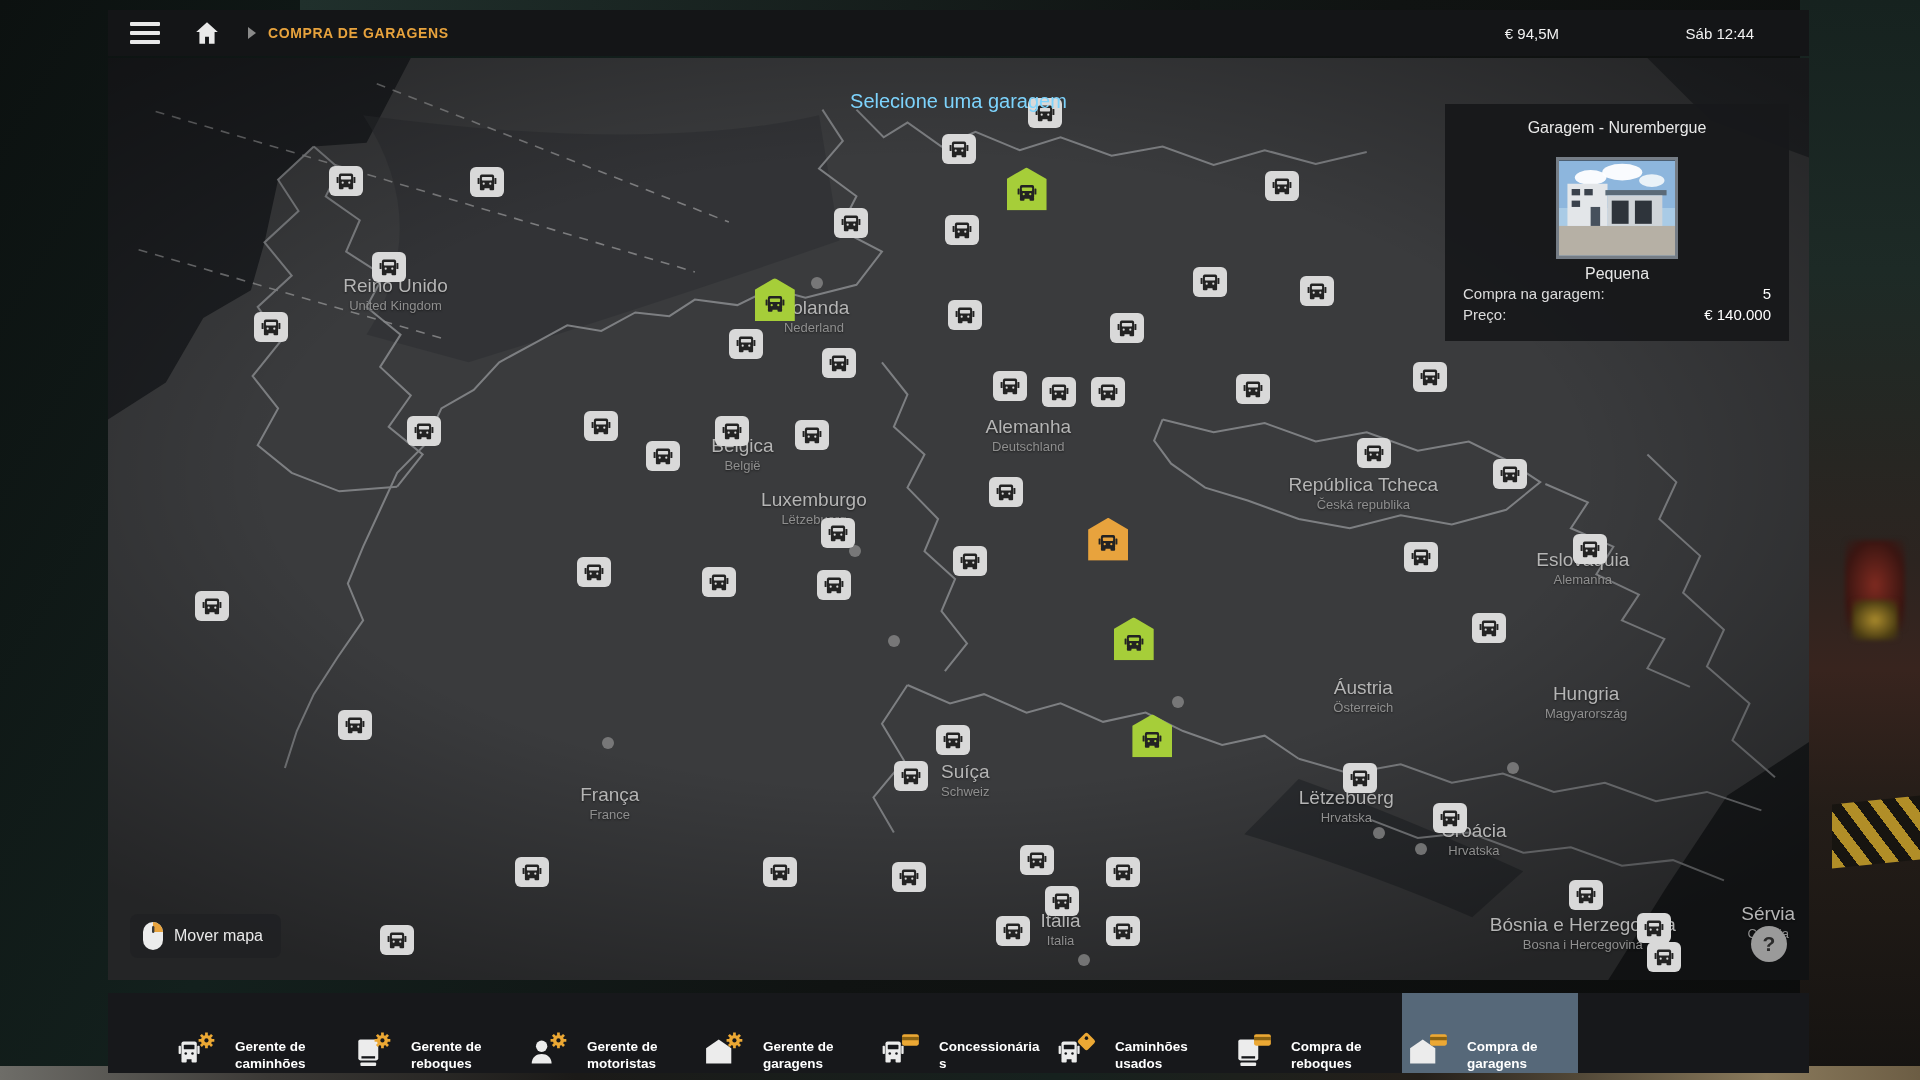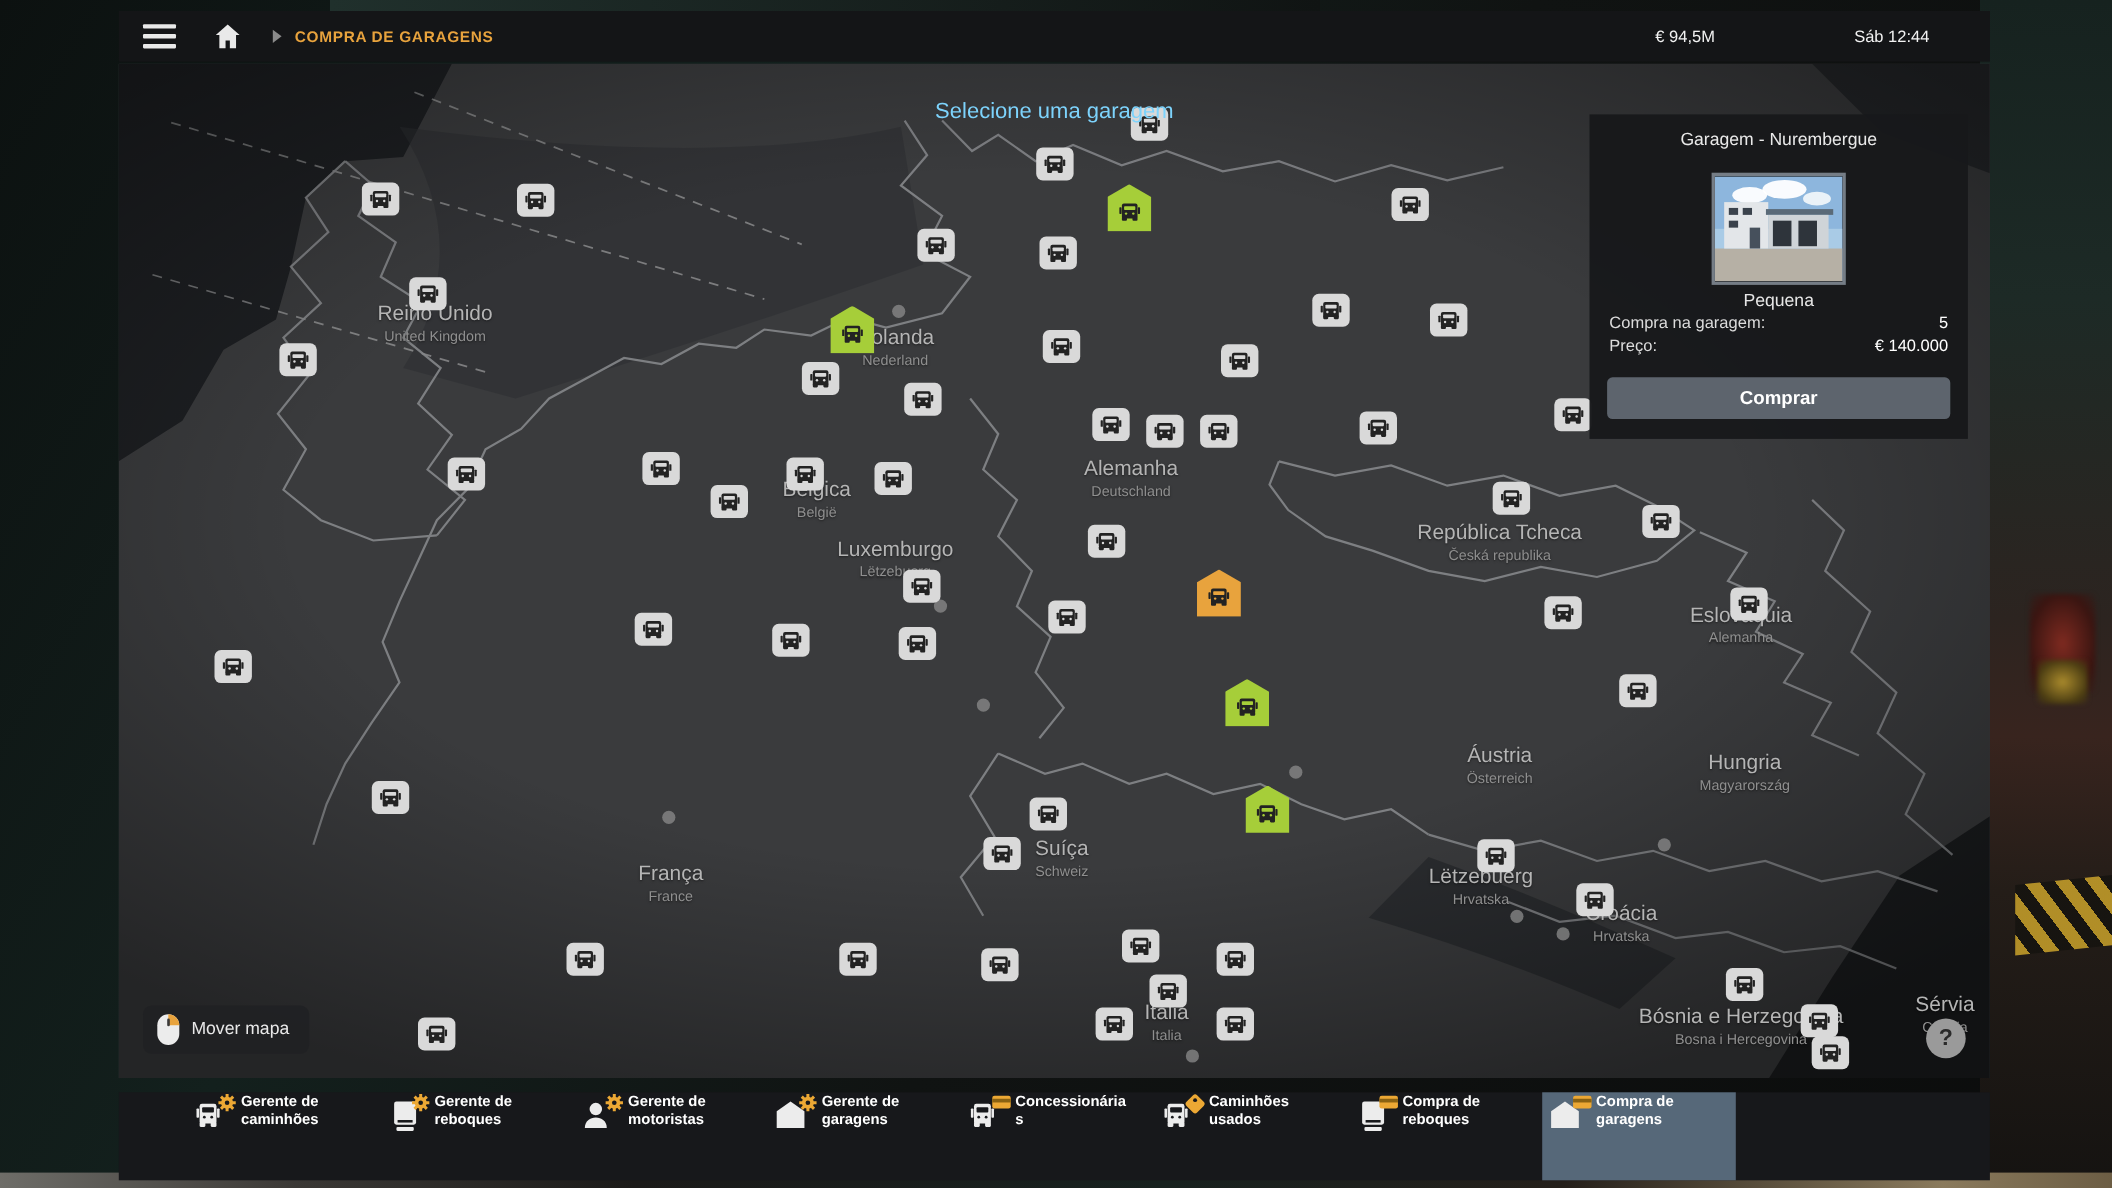--- a/index.html
+++ b/index.html
@@ -60,21 +60,21 @@
   .option .olabel{text-align:center;color:#e6e6e6;font-size:16px;margin-top:6px;}
   .option.selected .olabel{color:#e8a33d;}
   .prow{display:flex;justify-content:space-between;padding:2px 18px;color:#dcdcdc;font-size:15px;}
   .prow:first-of-type{margin-top:14px;}
   .prow .pval{color:#fff;}
   .buy-btn{margin:18px 16px 2px;height:38px;background:#5d646d;border-radius:5px;display:flex;align-items:center;justify-content:center;
     color:#fff;font-weight:bold;font-size:17px;cursor:pointer;}
 
   
   .tabbar{position:absolute;left:0;top:983px;width:1701px;height:80px;background:#17181b;display:flex;align-items:stretch;padding-left:62px;box-sizing:border-box;}
-  .tab{width:176px;display:flex;align-items:flex-start;gap:1px;padding:0 6px;box-sizing:border-box;cursor:pointer;}
+  .tab{width:176px;display:flex;align-items:flex-end;gap:17px;padding:0 6px;box-sizing:border-box;cursor:pointer;}
   .tab.active{background:#566879;}
   .tab .tlabel{color:#fff;font-size:13.5px;font-weight:bold;line-height:1.25;overflow-wrap:anywhere;max-width:104px;}
   .tab svg{width:42px;height:42px;flex:0 0 auto;}
 </style>
 </head>
 <body>
 
 <div class="scene">
   <div class="sky"></div>
     <div class="top-glow"></div>
@@ -1081,21 +1081,20 @@
           </div>
         </div>
       <div class="prow">
         <span>Compra na garagem:</span>
         <span class="pval">5</span>
       </div>
       <div class="prow">
         <span>Preço:</span>
         <span class="pval">€ 140.000</span>
       </div>
-      <div class="buy-btn">Comprar</div>
     </div>
   </div>
 
   <div class="tabbar" id="tabbar">
       <div class="tab">
         <svg viewBox="0 0 40 40">
           <g fill="#ececec">
             <rect x="2.5" y="14" width="2.2" height="8" rx=".7"></rect>
             <rect x="20.3" y="14" width="2.2" height="8" rx=".7"></rect>
             <rect x="5.2" y="10" width="14.6" height="17" rx="2"></rect>

